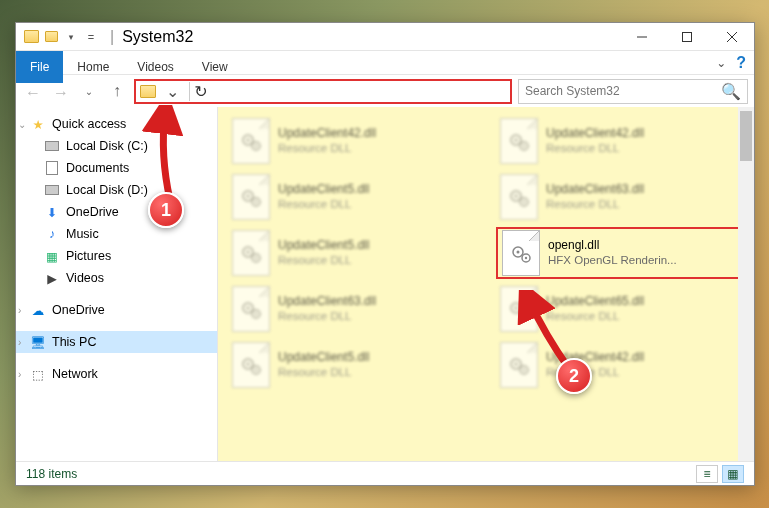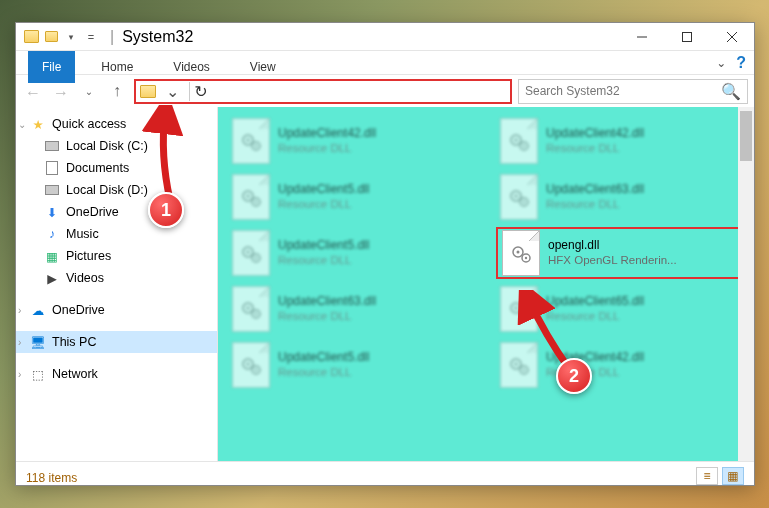--- a/index.html
+++ b/index.html
@@ -8,56 +8,56 @@
 .titlebar { height: 28px; background: #fff; display: flex; align-items: center; border-bottom: 1px solid #e5e5e5; }
 .qat { display: flex; align-items: center; gap: 2px; padding: 0 6px; }
 .qat-icon { width: 18px; height: 18px; display: flex; align-items: center; justify-content: center; }
 .folder-ico { width: 15px; height: 13px; background: linear-gradient(#ffe9a2, #f8d26a); border: 1px solid #d6a82e; border-radius: 1px; }
 .title-text { flex: 1; padding-left: 4px; font-size: 16px; color: #000; }
 .title-sep { color: #999; margin: 0 4px; }
 .winbtns { display: flex; }
 .winbtn { width: 45px; height: 28px; display: flex; align-items: center; justify-content: center; font-size: 13px; color: #333; }
 .winbtn svg { width: 10px; height: 10px; }
 .ribbon-tabs { height: 24px; display: flex; align-items: stretch; border-bottom: 1px solid #e5e5e5; }
-.ribbon-tab { padding: 16px 14px; font-size: 12px; display: flex; align-items: center; color: #333; margin-left: 12px; }
+.ribbon-tab { padding: 16px 14px; font-size: 12px; display: flex; align-items: center; color: #333; }
 .ribbon-tab.file { background: #1979ca; color: #fff; }
 .ribbon-ctl { margin-left: auto; display: flex; align-items: center; padding-right: 8px; gap: 10px; color: #555; }
 .addrrow { height: 32px; display: flex; align-items: center; gap: 6px; padding: 4px 6px; }
 .navbtn { width: 22px; height: 22px; display: flex; align-items: center; justify-content: center; color: #666; }
 .navbtn.disabled { color: #bbb; }
 .addrbar { flex: 1; height: 25px; border: 2px solid #e03131; display: flex; align-items: center; padding: 0 4px; gap: 6px; background: #fff; position: relative; }
 .addrbar .folder-ico { width: 16px; height: 13px; }
 .addr-text { flex: 1; font-size: 12px; color: #000; }
 .addr-drop { color: #555; padding: 0 4px; }
 .refresh { width: 22px; color: #333; text-align: center; border-left: 1px solid #ccc; }
 .searchbox { width: 230px; height: 25px; border: 1px solid #ccc; display: flex; align-items: center; padding: 0 6px; gap: 6px; }
 .searchbox input { border: none; outline: none; flex: 1; font-size: 12px; color: #888; background: transparent; }
 .body { flex: 1; display: flex; overflow: hidden; }
 .nav { width: 202px; border-right: 1px solid #e5e5e5; padding: 6px 0; overflow-y: auto; font-size: 12.5px; }
 .nav-group { margin-bottom: 10px; }
 .nav-item { display: flex; align-items: center; height: 22px; padding-left: 28px; gap: 6px; position: relative; }
 .nav-item.root { padding-left: 14px; }
 .nav-item.sel { background: #cce8ff; }
 .nav-ico { width: 16px; height: 16px; display: inline-flex; align-items: center; justify-content: center; }
 .expand { position: absolute; left: 2px; color: #999; font-size: 10px; }
-.content { flex: 1; position: relative; overflow: hidden; background: #5eead4; }
+.content { flex: 1; position: relative; overflow: hidden; background: #fef9c3; }
 .scrollbar { position: absolute; right: 0; top: 0; width: 16px; height: 100%; background: #f1f1f1; }
 .scroll-thumb { position: absolute; right: 2px; top: 4px; width: 12px; height: 50px; background: #c1c1c1; }
 .files { padding: 8px 10px; display: grid; grid-template-columns: 1fr 1fr; gap: 4px 20px; filter: blur(0); }
 .file-item { display: flex; align-items: center; gap: 8px; padding: 4px; height: 52px; }
 .file-item.blurred { filter: blur(1.5px); opacity: .65; }
 .file-item.highlight { border: 2px solid #e03131; filter: none; opacity: 1; }
 .file-ico { width: 38px; height: 46px; background: #fff; border: 1px solid #bbb; position: relative; flex-shrink: 0; }
 .file-ico::before { content: ""; position: absolute; top: 0; right: 0; width: 10px; height: 10px; background: linear-gradient(135deg, transparent 48%, #bbb 50%, #eee 52%); }
 .gears { position: absolute; left: 8px; top: 14px; }
 .file-meta { display: flex; flex-direction: column; font-size: 12px; line-height: 1.25; overflow: hidden; }
 .file-name { color: #000; white-space: nowrap; }
 .file-name.hl { color: #000; }
 .file-sub { color: #6b6b6b; font-size: 11.5px; white-space: nowrap; }
-.statusbar { height: 24px; border-top: 1px solid #e5e5e5; display: flex; align-items: flex-end; padding: 0 10px; font-size: 12px; color: #a16207; gap: 8px; }
+.statusbar { height: 24px; border-top: 1px solid #e5e5e5; display: flex; align-items: center; padding: 0 10px; font-size: 12px; color: #14532d; gap: 8px; }
 .status-views { margin-left: auto; display: flex; gap: 4px; }
 .view-btn { width: 22px; height: 18px; border: 1px solid #ccc; display: flex; align-items: center; justify-content: center; }
 .view-btn.active { background: #cce8ff; border-color: #99c9ef; }
 .callout { position: absolute; width: 36px; height: 36px; border-radius: 50%; background: radial-gradient(circle at 35% 30%, #ff6b6b, #d61f1f); color: #fff; font-size: 18px; font-weight: 600; display: flex; align-items: center; justify-content: center; border: 2px solid #fff; box-shadow: 0 2px 6px rgba(0,0,0,.4); z-index: 20; }
 .arrow { position: absolute; z-index: 19; }
 .ico-star { color: #f5c542; }
 .ico-disk { width: 14px; height: 10px; background: #ccc; border: 1px solid #888; }
 .ico-doc { width: 12px; height: 14px; background: #fff; border: 1px solid #888; }
 .ico-dl { color: #2b7de9; }
 .ico-music { color: #2b7de9; }

